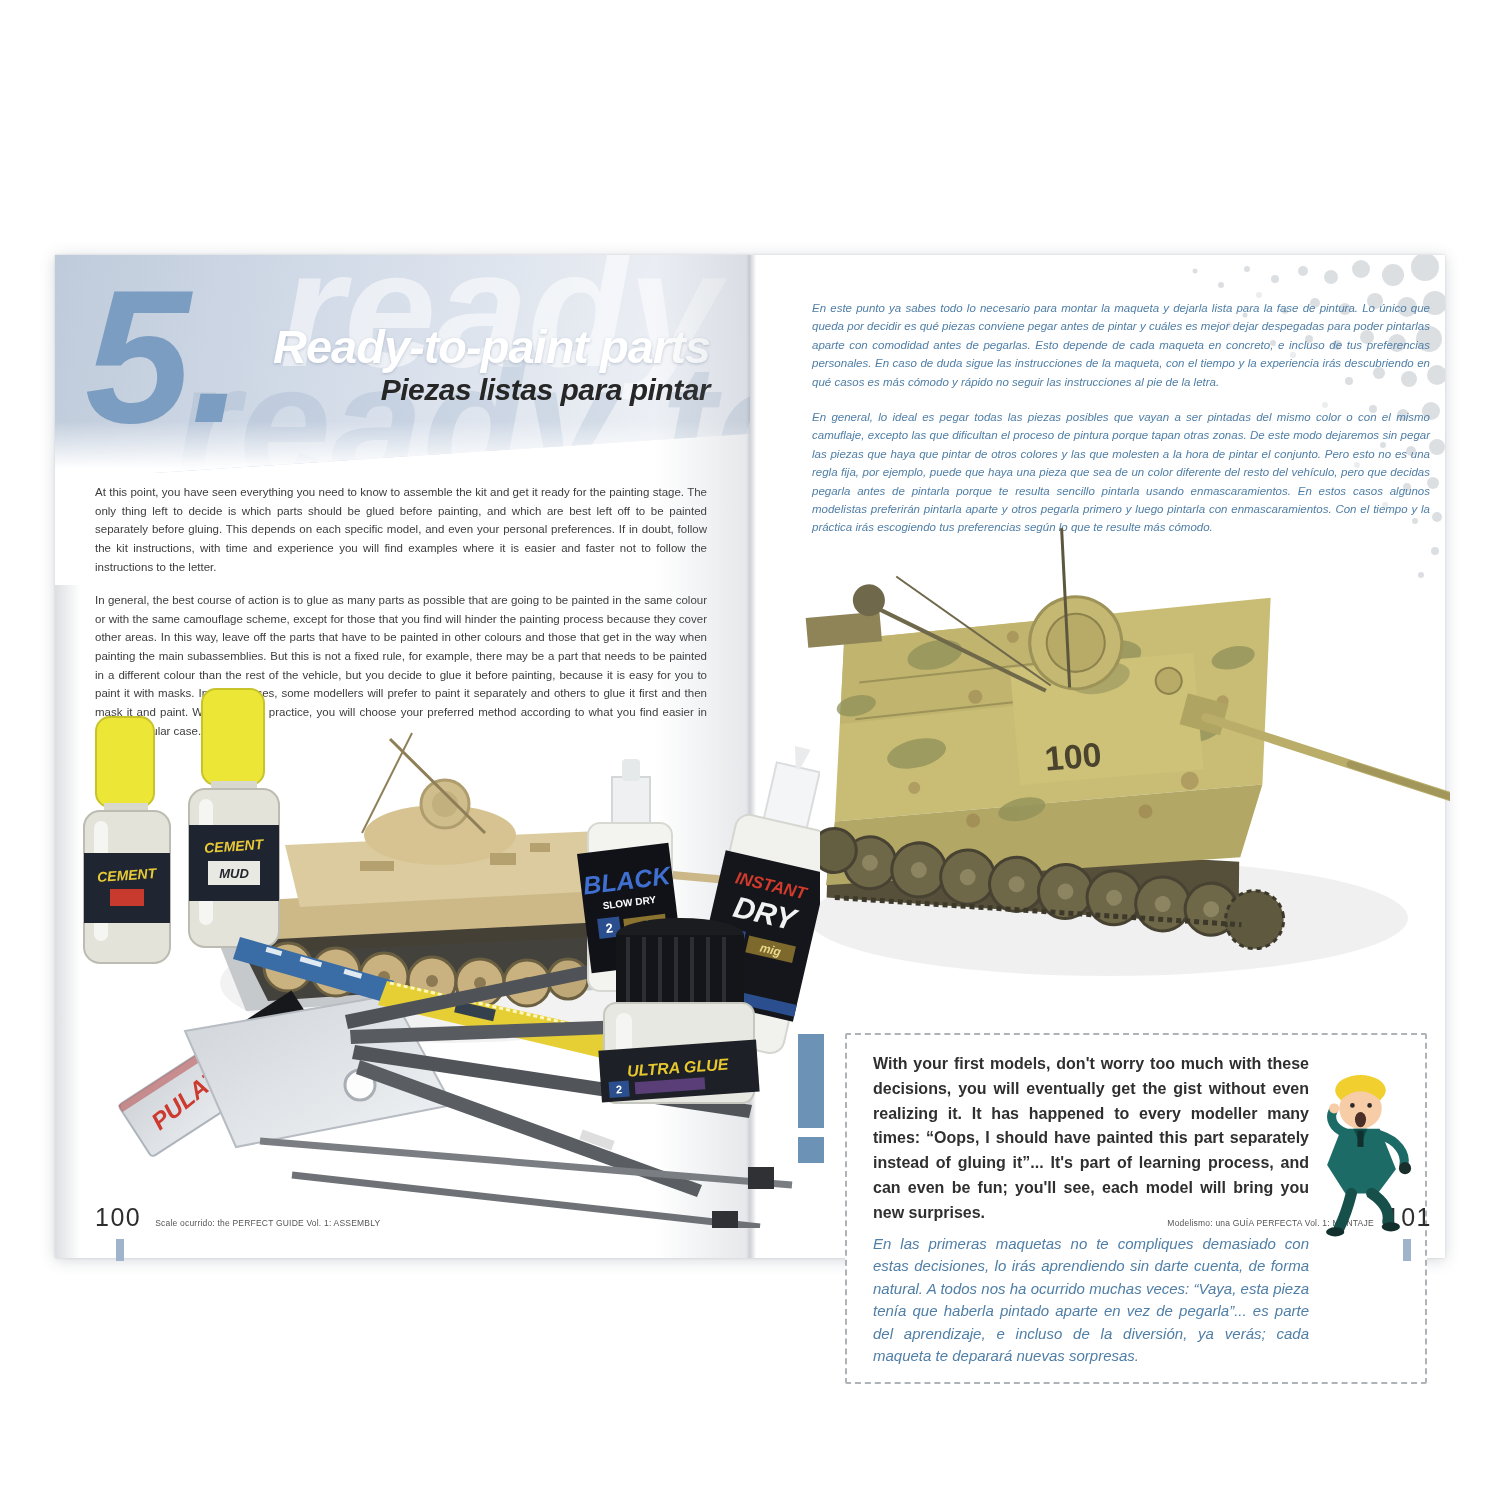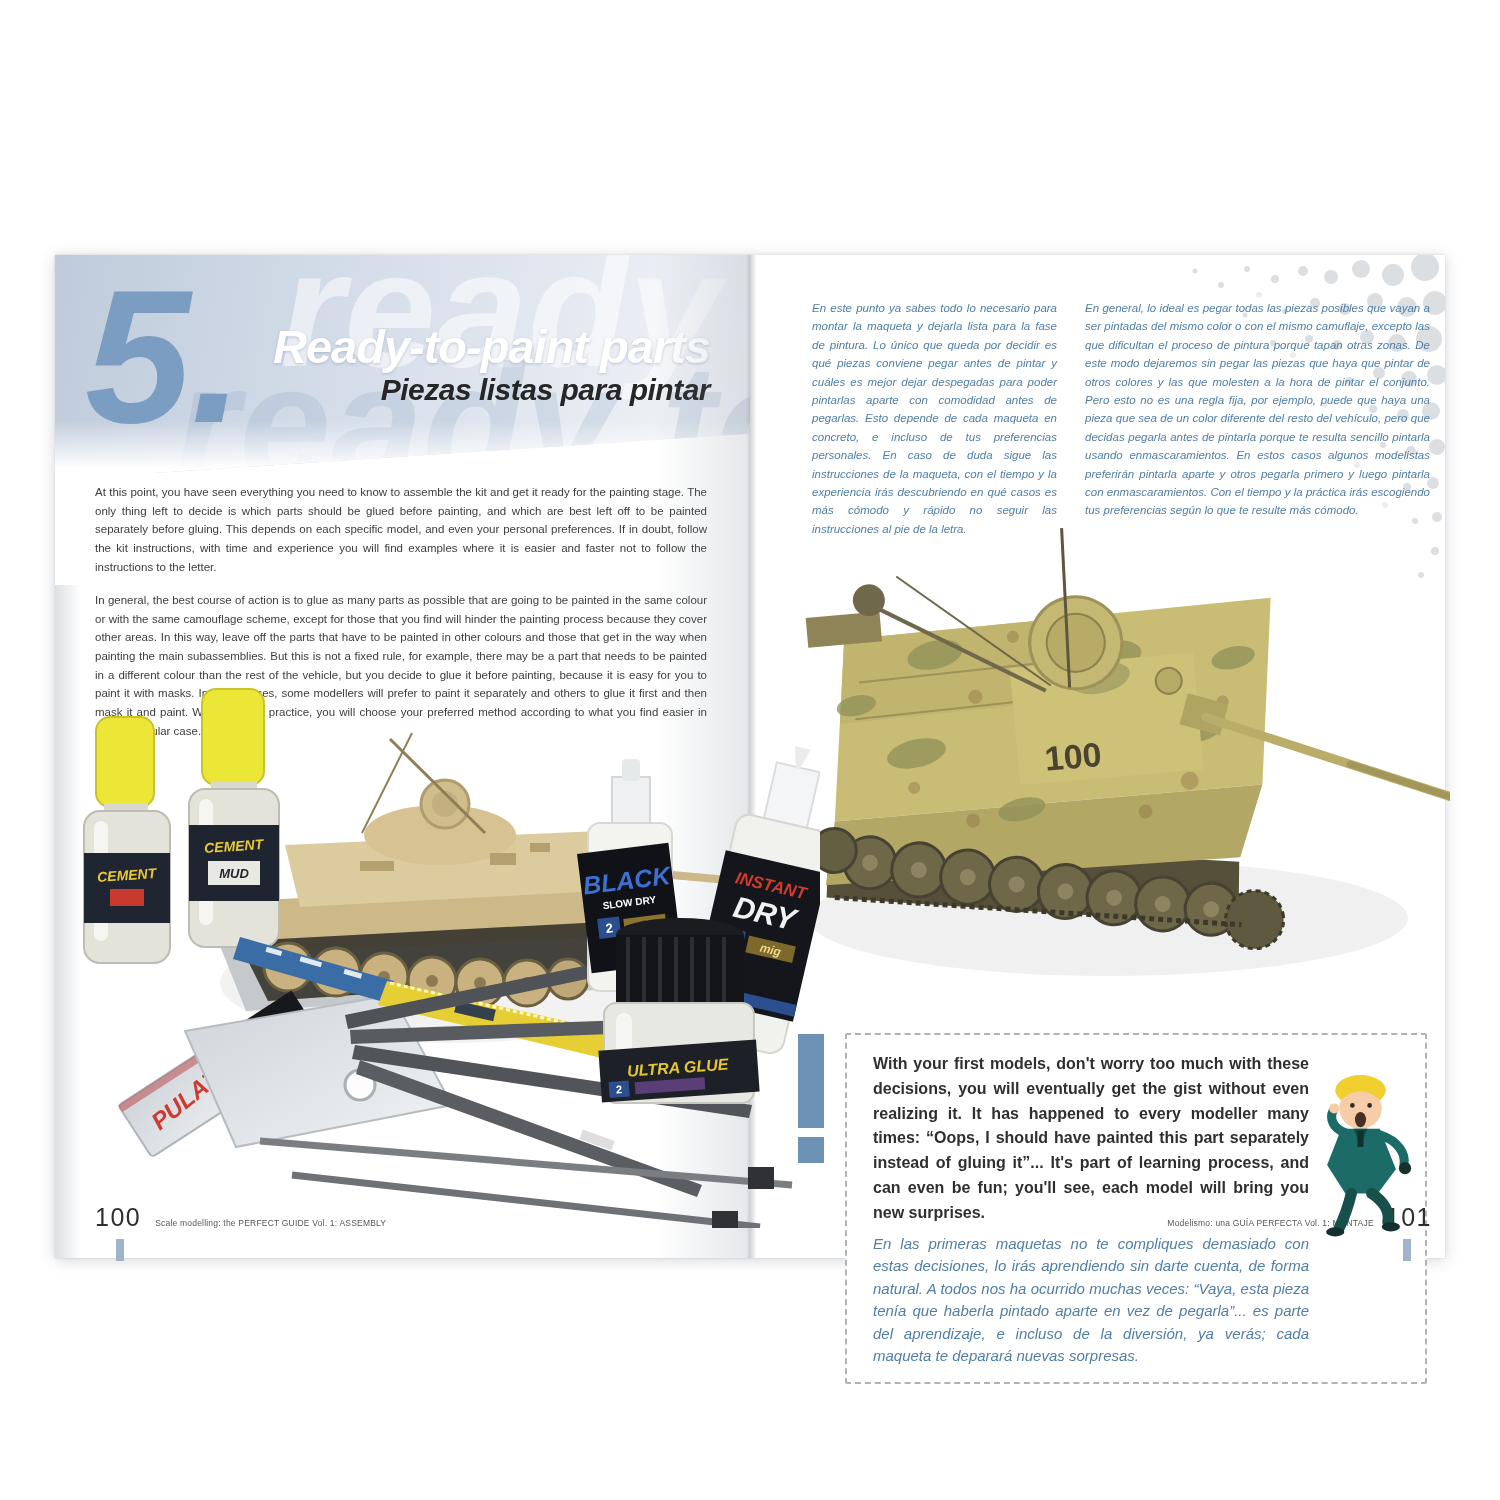--- a/index.html
+++ b/index.html
@@ -28,21 +28,21 @@
          font-weight:bold;font-style:italic;color:#7b9dc1;}
   .title-en{position:absolute;left:140px;top:64px;width:515px;text-align:right;
          font-size:47px;font-weight:bold;font-style:italic;color:#ffffff;letter-spacing:-1px;
          text-shadow:0 1px 3px rgba(95,112,140,.35);white-space:nowrap;}
   .title-es{position:absolute;left:140px;top:118px;width:515px;text-align:right;
          font-size:30px;font-weight:bold;font-style:italic;color:#262626;letter-spacing:-.5px;white-space:nowrap;}
 
   
   .left-text{position:absolute;left:40px;top:228px;width:612px;display:flex;flex-direction:column;gap:15px;}
   .left-text p{margin:0;font-size:11.5px;line-height:1.62;text-align:justify;color:#3c3c3c;}
-  .right-text{position:absolute;left:62px;top:44px;width:618px;display:flex;gap:28px;}
+  .right-text{position:absolute;left:62px;top:44px;width:618px;display:flex;flex-direction:column;gap:17px;}
   .right-text p{margin:0;font-size:11.5px;line-height:1.6;text-align:justify;color:#4f7ea6;font-style:italic;}
 
   .watermark{position:absolute;left:76px;top:13px;font-size:38px;font-weight:bold;color:#4b4b4b;
          letter-spacing:.5px;opacity:.92;z-index:5;}
 
   .halftone{position:absolute;left:375px;top:0;width:320px;height:330px;pointer-events:none;}
 
   
   .photo-left{position:absolute;left:5px;top:428px;width:760px;height:545px;z-index:3;}
   .photo-right{position:absolute;left:28px;top:233px;width:672px;height:528px;}
@@ -81,21 +81,21 @@
       <div class="title-en">Ready-to-paint parts</div>
       <div class="title-es">Piezas listas para pintar</div>
 
       <div class="left-text">
         <p>At this point, you have seen everything you need to know to assemble the kit and get it ready for the painting stage. The only thing left to decide is which parts should be glued before painting, and which are best left off to be painted separately before gluing. This depends on each specific model, and even your personal preferences. If in doubt, follow the kit instructions, with time and experience you will find examples where it is easier and faster not to follow the instructions to the letter.</p>
         <p>In general, the best course of action is to glue as many parts as possible that are going to be painted in the same colour or with the same camouflage scheme, except for those that you find will hinder the painting process because they cover other areas. In this way, leave off the parts that have to be painted in other colours and those that get in the way when painting the main subassemblies. But this is not a fixed rule, for example, there may be a part that needs to be painted in a different colour than the rest of the vehicle, but you decide to glue it before painting, because it is easy for you to paint it with masks. In these cases, some modellers will prefer to paint it separately and others to glue it first and then mask it and paint. With time and practice, you will choose your preferred method according to what you find easier in each particular case.</p>
       </div>
 
       <div class="footer-left">
         <span class="pageno">100</span>
-        <span class="footer-txt">Scale modelling: the PERFECT GUIDE  Vol. 1: ASSEMBLY</span>
+        <span class="footer-txt">Scale ocurrido: the PERFECT GUIDE  Vol. 1: ASSEMBLY</span>
       </div>
       <div class="tick tick-left"></div>
       <div class="edge-left"></div>
     </div>
 
     <div class="page page-right">
 
       <svg class="halftone" viewBox="0 0 320 330">
         <g fill="#dcdfe2">
           <circle cx="300" cy="12" r="14"></circle>

